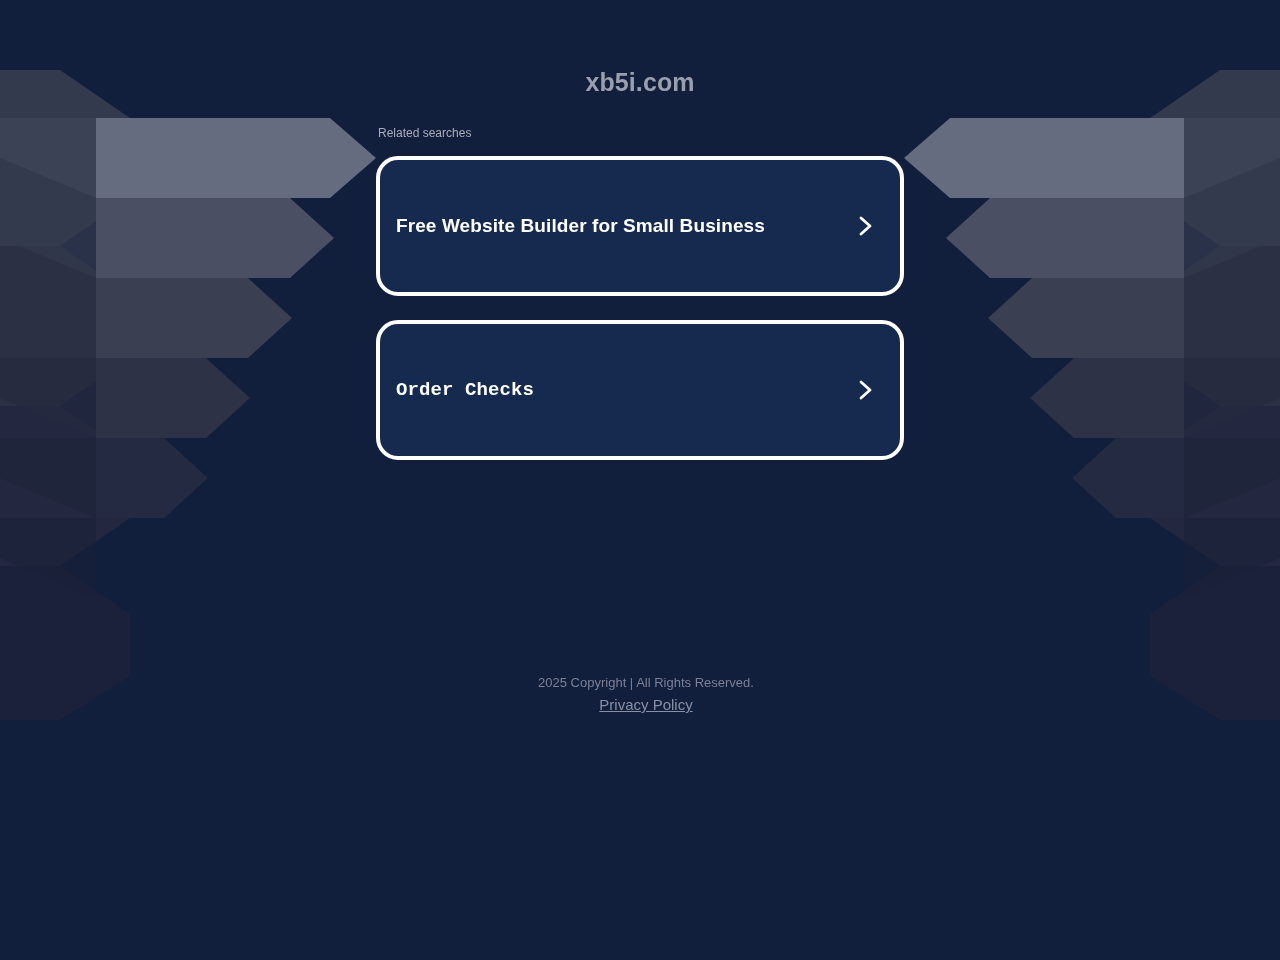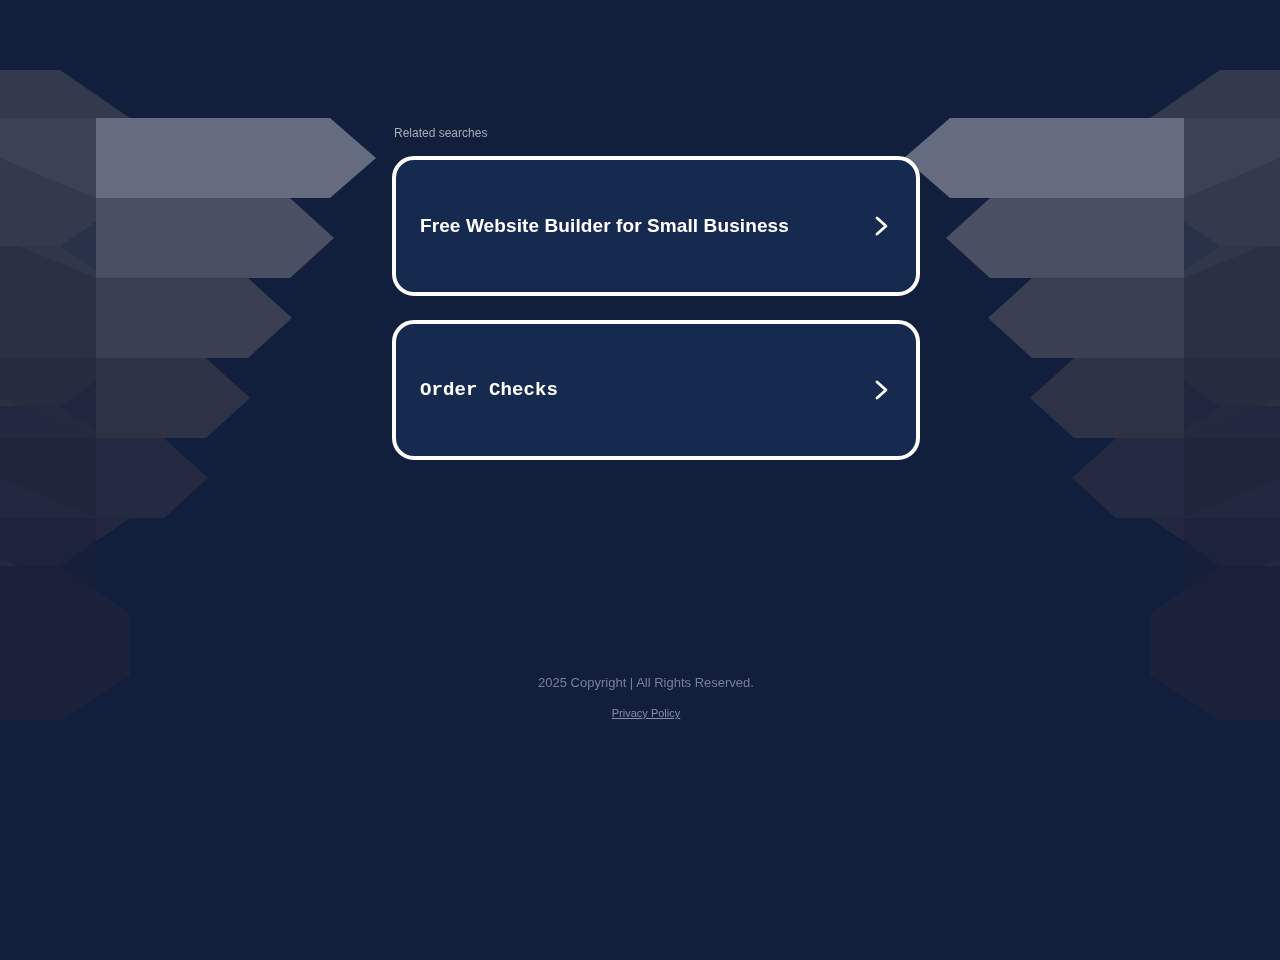--- a/index.html
+++ b/index.html
@@ -40,21 +40,21 @@
     width: 1280px;
     text-align: center;
     font-size: 25px;
     font-weight: bold;
     color: #9a9fae;
     letter-spacing: 0.1px;
   }
 
   #results-region {
     position: absolute;
-    left: 392px;
+    left: 376px;
     top: 126px;
     width: 528px;
   }
 
   #related-searches-label {
     font-size: 12px;
     color: #a9adb9;
     line-height: 15px;
     margin: 0 0 8px 2px;
   }
@@ -64,21 +64,21 @@
     box-sizing: border-box;
     width: 528px;
     height: 140px;
     margin-bottom: 24px;
     background: #16294f;
     border: 4px solid #ffffff;
     border-radius: 22px;
     display: flex;
     align-items: center;
     justify-content: space-between;
-    padding: 0 22px 0 24px;
+    padding: 0 22px 0 16px;
     cursor: pointer;
     margin-top: 15px;
   }
   .search-card:last-of-type { margin-bottom: 0; font-family: Liberation Mono, monospace; }
 
   .search-card-label {
     font-size: 19px;
     font-weight: bold;
     color: #ffffff;
     letter-spacing: 0.1px;
@@ -99,22 +99,21 @@
     width: 1280px;
     text-align: center;
   }
   #copyright-text {
     font-size: 13px;
     color: #7b8096;
     line-height: 22px;
   }
   #privacy-policy-link {
     display: inline-block;
-    margin-top: 8px;
-    font-size: 11px;
+    font-size: 15px;
     color: #8a8fa6;
     text-decoration: underline;
     line-height: 22px;
     cursor: pointer;
   }
 </style>
 </head>
 <body>
 
 <svg id="bg-decoration" viewBox="0 0 1280 960" preserveAspectRatio="none" aria-hidden="true">
@@ -163,20 +162,21 @@
     <polygon points="1280,198 1184,198 1184,278 1280,238" fill="#343a4e" opacity="0.7"></polygon>
     <polygon points="1280,278 1184,278 1184,358 1280,318" fill="#2c3146" opacity="0.7"></polygon>
     <polygon points="1280,358 1184,358 1184,438 1280,398" fill="#252a3f" opacity="0.7"></polygon>
     <polygon points="1280,438 1184,438 1184,518 1280,478" fill="#1e2439" opacity="0.7"></polygon>
     <polygon points="1280,518 1184,518 1184,598 1280,558" fill="#192037" opacity="0.6"></polygon>
   </g>
 </svg>
 
 <div id="page">
 
+  <div id="site-title">xb5i.com</div>
 
   <div id="results-region">
 
     <div id="related-searches-label">Related searches</div>
 
     <div class="search-card">
       <span class="search-card-label">Free Website Builder for Small Business</span>
       <span class="chevron-icon">
         <svg width="26" height="26" viewBox="0 0 26 26">
           <polyline points="9,5 18,13 9,21" fill="none" stroke="#ffffff" stroke-width="2.8" stroke-linecap="round" stroke-linejoin="round"></polyline>

